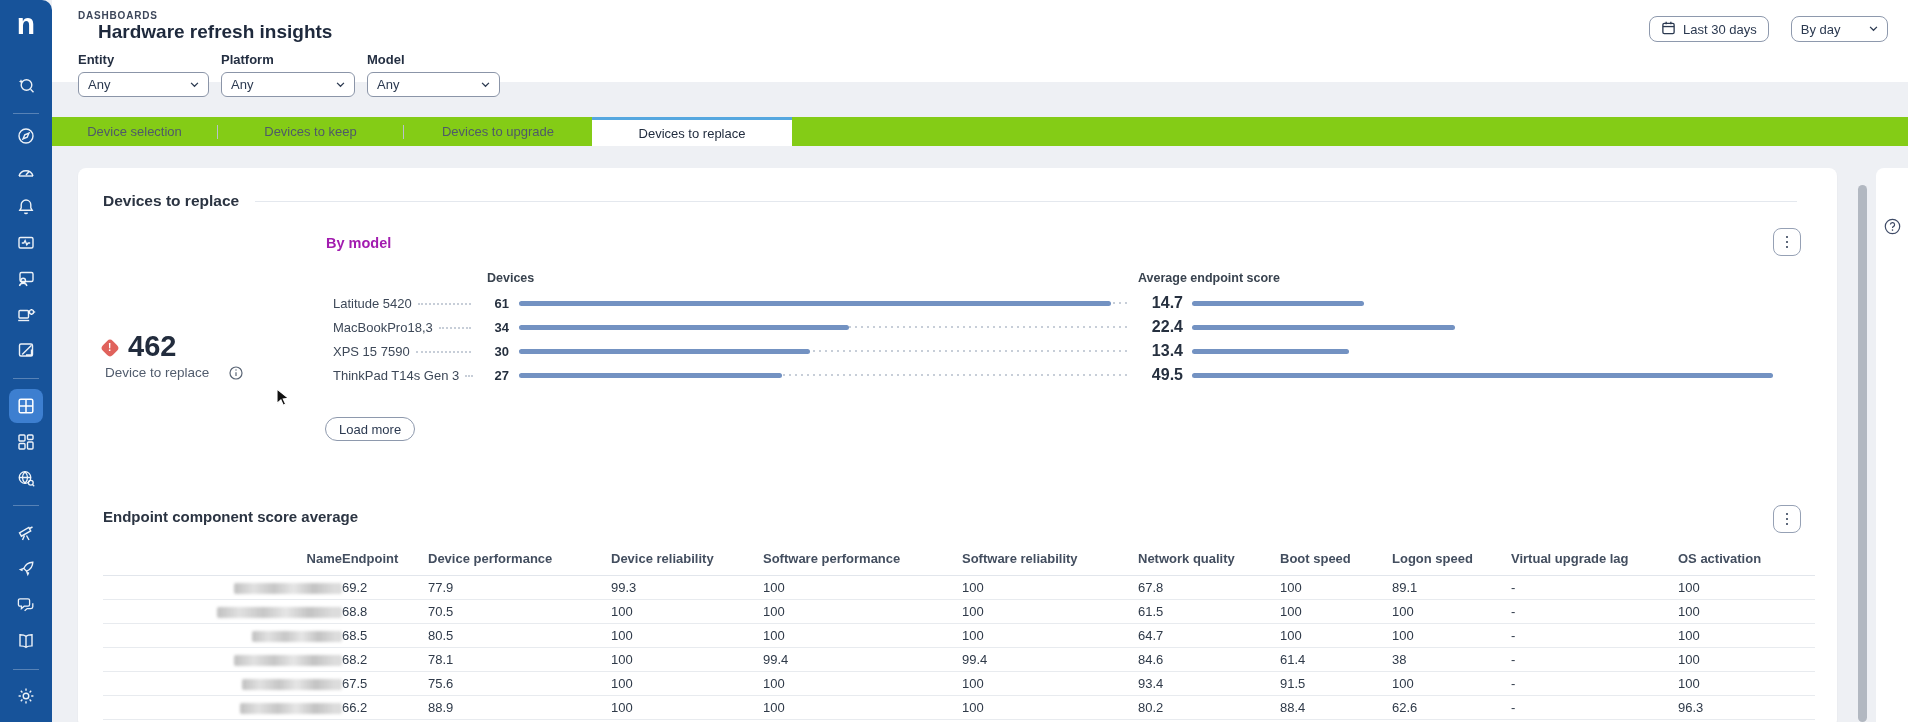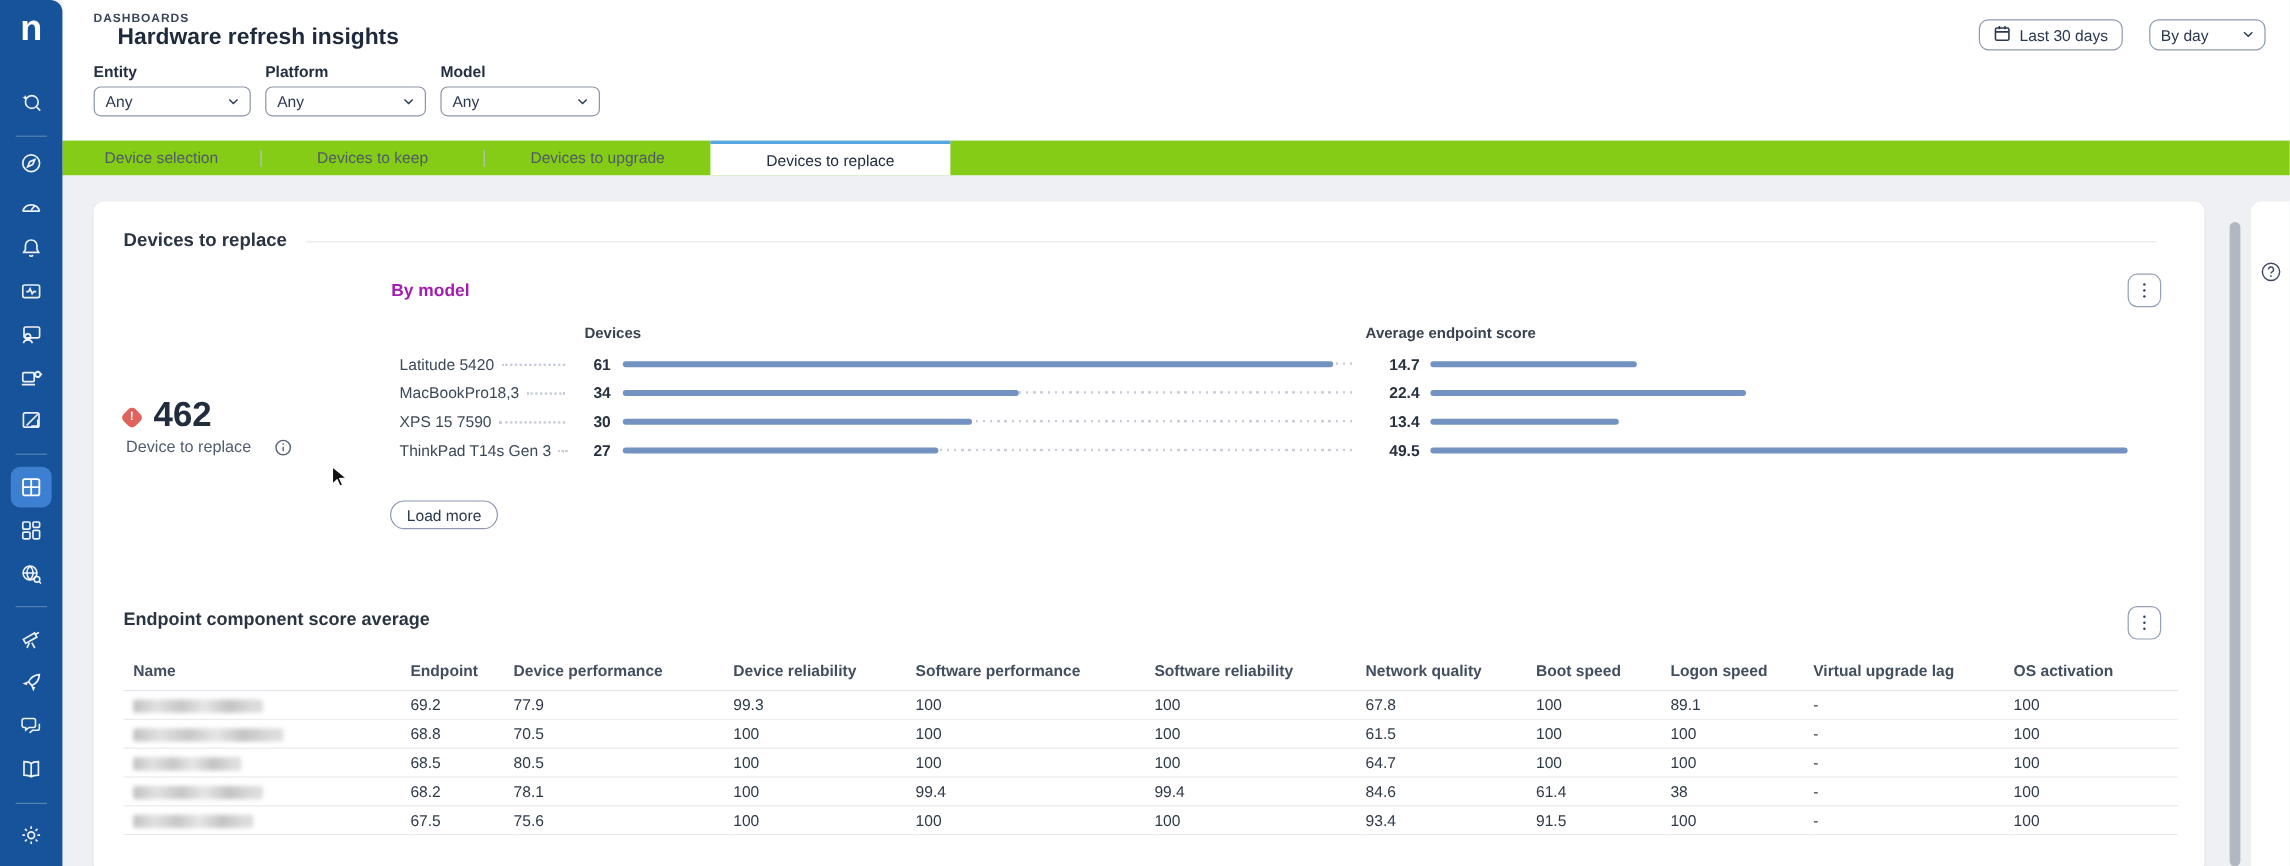--- a/index.html
+++ b/index.html
@@ -15,21 +15,21 @@
              border-top-right-radius:10px; z-index:30; }
   .logo { position:absolute; left:0; top:8px; width:52px; height:34px; color:#fff;
           font-size:30px; font-weight:700; text-align:center; line-height:32px; cursor:pointer; }
   .side-item { position:absolute; left:9px; width:34px; height:34px; display:flex; align-items:center;
                justify-content:center; border-radius:8px; color:rgba(255,255,255,.92); cursor:pointer; }
   .side-item.active { background:var(--sidebar-active); color:#fff; }
   .side-item .icon { width:20px; height:20px; display:block; }
   .side-item svg { display:block; }
   .side-divider { position:absolute; left:13px; width:26px; height:1px; background:rgba(255,255,255,.28); }
   
-  .header { position:absolute; left:52px; top:0; width:1856px; height:117px; background:#fff; z-index:10; }
+  .header { position:absolute; left:52px; top:0; width:1856px; height:82px; background:#fff; z-index:10; }
   .breadcrumb { position:absolute; left:26px; top:10px; font-size:10px; font-weight:700;
                 letter-spacing:.8px; color:#3c465a; }
   .page-title { position:absolute; left:26px; top:21px; font-size:19px; font-weight:700; color:#1e293c;margin-left:20px; }
   .filters { position:absolute; left:26px; top:52px; display:flex; gap:12px; }
   .filter-group { display:flex; flex-direction:column; gap:5px; }
   .filter-label { font-size:13px; font-weight:700; color:#242f42; }
   .select-box { height:25px; border:1px solid #8b95a8; border-radius:6px; background:#fff;
                 display:flex; align-items:center; justify-content:space-between; padding:0 9px;
                 font-size:13px; color:#2b3950; cursor:pointer; }
   .w131{width:131px}.w134{width:134px}.w133{width:133px}
@@ -72,32 +72,32 @@
   .chart-rows { position:absolute; left:255px; top:123px; width:1526px; }
   .c-row { height:24px; display:flex; align-items:center; }
   .c-label-zone { width:144px; display:flex; align-items:center; }
   .c-label { font-size:13px; color:var(--ink2); white-space:nowrap; }
   .c-dots { flex:1; border-bottom:2px dotted #c7ced8; margin:0 6px; transform:translateY(1px); min-width:8px; }
   .c-val { width:32px; text-align:right; font-size:13px; font-weight:700; color:#26303f; }
   .dev-track { margin-left:10px; width:612px; height:6px; position:relative; }
   .dev-track .trackdots { position:absolute; left:0; right:0; top:2px; height:2px;
       background:repeating-linear-gradient(90deg,#c7ced8 0 2px,transparent 2px 6px); }
   .fill { position:absolute; left:0; top:0.5px; height:5px; background:var(--bar); border-radius:3px; }
-  .s-val { width:44px; text-align:right; font-size:13px; font-weight:700; color:#26303f; margin-left:8px; }
+  .s-val { width:44px; text-align:right; font-size:16px; font-weight:700; color:#26303f; margin-left:8px; }
   .score-track { margin-left:9px; width:590px; height:6px; position:relative; }
   .load-more { position:absolute; left:247px; top:249px; height:24px; padding:0 13px; border:1px solid var(--btn-border);
                border-radius:12px; background:#fff; font-size:13px; color:#2b3950; cursor:pointer;
                font-family:"Liberation Sans",sans-serif; }
   .sec2-title { position:absolute; left:25px; top:340px; font-size:15px; font-weight:700; color:#2b3442; }
   
   .score-table { position:absolute; left:25px; top:375px; width:1712px; border-collapse:collapse; table-layout:fixed; }
   .score-table th { text-align:left; font-size:13px; font-weight:600; color:#434e5f; height:32px;
                     border-bottom:1px solid #e2e6ec; padding:0; }
   .score-table td { font-size:13px; color:#2f3a49; height:24px; border-bottom:1px solid #e8ebef; padding:0; }
-  .score-table th:first-child, .score-table td:first-child { padding-left:8px; }
+  .score-table th:first-child, .score-table td:first-child { padding-left:8px;text-align:right; }
   .redacted { display:inline-block; height:11px; border-radius:2px; vertical-align:middle;
       background:linear-gradient(90deg,#b6b6b6,#dcdcdc 18%,#bdbdbd 37%,#e2e2e2 55%,#b9b9b9 74%,#d6d6d6 92%);
       filter:blur(1.6px); opacity:.85; }
   
   .v-scrollbar { position:absolute; left:1806px; top:39px; width:9px; height:537px; background:#b2b8c1;
                  border-radius:5px; cursor:grab; }
   .help-panel { position:absolute; left:1824px; top:22px; width:32px; height:554px; background:#fff;
                 border-radius:8px 0 0 0; display:flex; justify-content:center; }
   .help-icon { margin-top:50px; width:17px; height:17px; color:#3e4a66; cursor:pointer; }
   .cursor { position:absolute; left:276px; top:388px; z-index:99; pointer-events:none; }
@@ -512,20 +512,33 @@
             <td>75.6</td>
             <td>100</td>
             <td>100</td>
             <td>100</td>
             <td>93.4</td>
             <td>91.5</td>
             <td>100</td>
             <td>-</td>
             <td>100</td>
           </tr>
+          <tr>
+            <td><span class="redacted" style="width:102px"></span></td>
+            <td>66.2</td>
+            <td>88.9</td>
+            <td>100</td>
+            <td>100</td>
+            <td>100</td>
+            <td>80.2</td>
+            <td>88.4</td>
+            <td>62.6</td>
+            <td>-</td>
+            <td>96.3</td>
+          </tr>
         </tbody>
       </table>
   </section>
 
   <div class="v-scrollbar"></div>
 
   <div class="help-panel">
     <span class="help-icon">
       <svg viewBox="0 0 17 17" width="17" height="17" fill="none" stroke="currentColor" stroke-width="1.2">
         <circle cx="8.5" cy="8.5" r="7.2"></circle>

